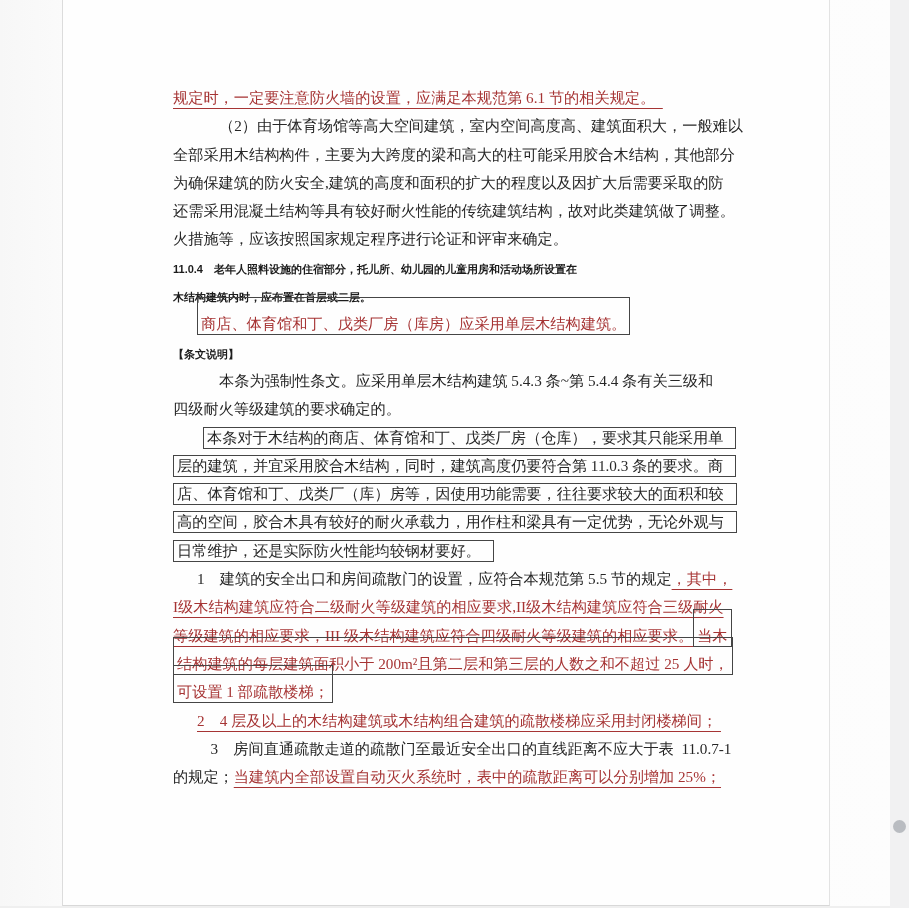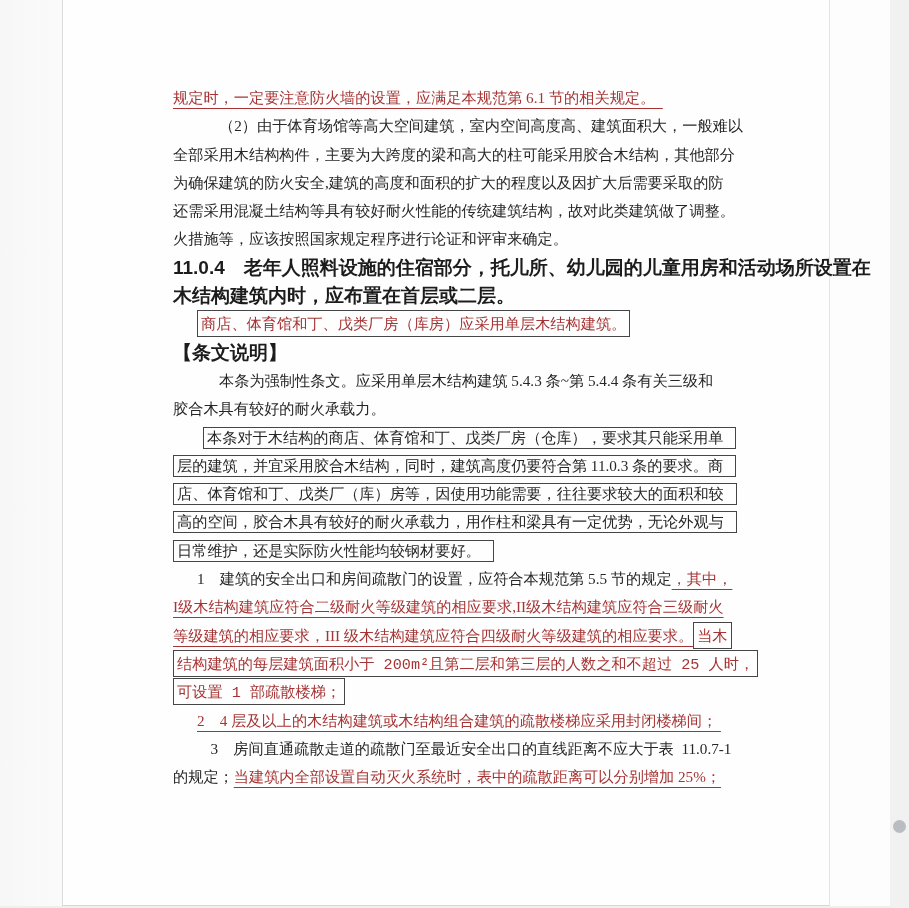--- a/index.html
+++ b/index.html
@@ -29,34 +29,33 @@
     position:absolute;left:110px;top:84px;width:572px;
     font-size:15.2px;line-height:28.3px;color:var(--ink);
     white-space:nowrap;
   }
   .line{height:28.3px;}
   .seg{white-space:pre;}
   .s-black{color:var(--ink);}
   .s-bold{
     color:#1c1c1c;font-weight:700;
     font-family:"Liberation Sans","DejaVu Sans",sans-serif;
-    font-size:19px;
+    font-size:11px;
   }
   .s-red-u{
     color:var(--red);
     text-decoration:underline;
     text-decoration-color:var(--red);
     text-decoration-thickness:1.4px;
     text-underline-offset:5px;
   }
   .s-red-box{
     color:var(--red);
     border:1.4px solid var(--boxline);
-    padding:5px 3px 2px 3px;
-    font-family:Liberation Mono, monospace;
+    padding:17px 3px 2px 3px;
   }
   .s-black-box{
     color:var(--ink);
     border:1.4px solid var(--boxline);
     padding:1px 12px 2px 3px;
   }
   .scroll-track{
     position:absolute;right:0;top:0;width:19px;height:908px;
     background:#f1f1f2;
   }
@@ -81,21 +80,21 @@
         <div class="line" style="padding-left: 46px;"><span class="seg s-black">（2）由于体育场馆等高大空间建筑，室内空间高度高、建筑面积大，一般难以</span></div>
         <div class="line"><span class="seg s-black">全部采用木结构构件，主要为大跨度的梁和高大的柱可能采用胶合木结构，其他部分</span></div>
         <div class="line"><span class="seg s-black">为确保建筑的防火安全,建筑的高度和面积的扩大的程度以及因扩大后需要采取的防</span></div>
         <div class="line"><span class="seg s-black">还需采用混凝土结构等具有较好耐火性能的传统建筑结构，故对此类建筑做了调整。</span></div>
         <div class="line"><span class="seg s-black">火措施等，应该按照国家规定程序进行论证和评审来确定。</span></div>
         <div class="line"><span class="seg s-bold">11.0.4　老年人照料设施的住宿部分，托儿所、幼儿园的儿童用房和活动场所设置在</span></div>
         <div class="line"><span class="seg s-bold">木结构建筑内时，应布置在首层或二层。</span></div>
         <div class="line" style="padding-left: 24px;"><span class="seg s-red-box">商店、体育馆和丁、戊类厂房（库房）应采用单层木结构建筑。</span></div>
         <div class="line"><span class="seg s-bold">【条文说明】</span></div>
         <div class="line" style="padding-left: 46px;"><span class="seg s-black">本条为强制性条文。应采用单层木结构建筑 5.4.3 条~第 5.4.4 条有关三级和</span></div>
-        <div class="line"><span class="seg s-black">胶合木具有较好的耐火承载力。</span></div>
+        <div class="line"><span class="seg s-black">四级耐火等级建筑的要求确定的。</span></div>
         <div class="line" style="padding-left: 30px;"><span class="seg s-black-box">本条对于木结构的商店、体育馆和丁、戊类厂房（仓库），要求其只能采用单</span></div>
         <div class="line"><span class="seg s-black-box">层的建筑，并宜采用胶合木结构，同时，建筑高度仍要符合第 11.0.3 条的要求。商</span></div>
         <div class="line"><span class="seg s-black-box">店、体育馆和丁、戊类厂（库）房等，因使用功能需要，往往要求较大的面积和较</span></div>
         <div class="line"><span class="seg s-black-box">高的空间，胶合木具有较好的耐火承载力，用作柱和梁具有一定优势，无论外观与</span></div>
         <div class="line"><span class="seg s-black-box">日常维护，还是实际防火性能均较钢材要好。</span></div>
         <div class="line" style="padding-left: 24px;"><span class="seg s-black">1　建筑的安全出口和房间疏散门的设置，应符合本规范第 5.5 节的规定</span><span class="seg s-red-u">，其中，</span></div>
         <div class="line"><span class="seg s-red-u">I级木结构建筑应符合二级耐火等级建筑的相应要求,II级木结构建筑应符合三级耐火</span></div>
         <div class="line"><span class="seg s-red-u">等级建筑的相应要求，III 级木结构建筑应符合四级耐火等级建筑的相应要求。</span><span class="seg s-red-box">当木</span></div>
         <div class="line"><span class="seg s-red-box">结构建筑的每层建筑面积小于 200m²且第二层和第三层的人数之和不超过 25 人时，</span></div>
         <div class="line"><span class="seg s-red-box">可设置 1 部疏散楼梯；</span></div>

